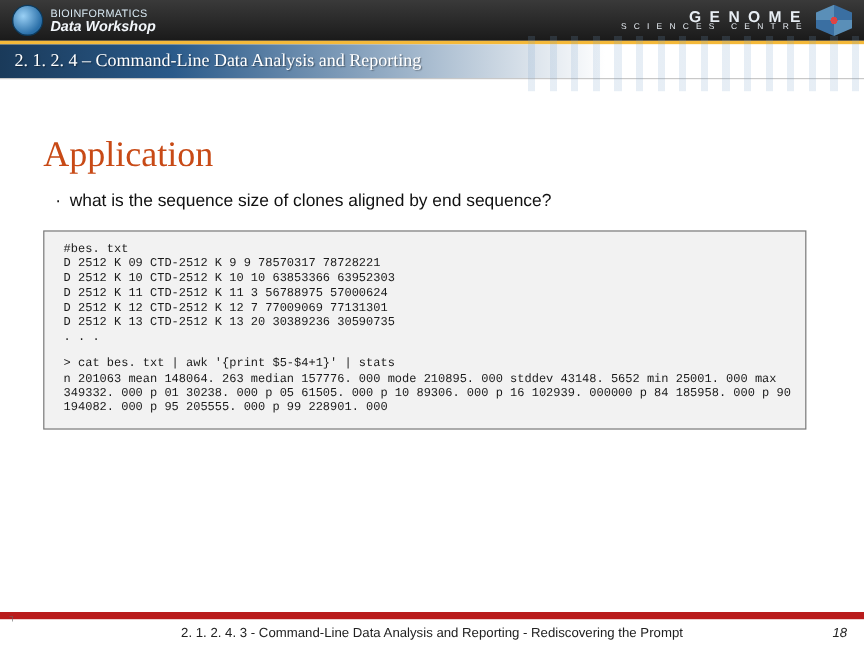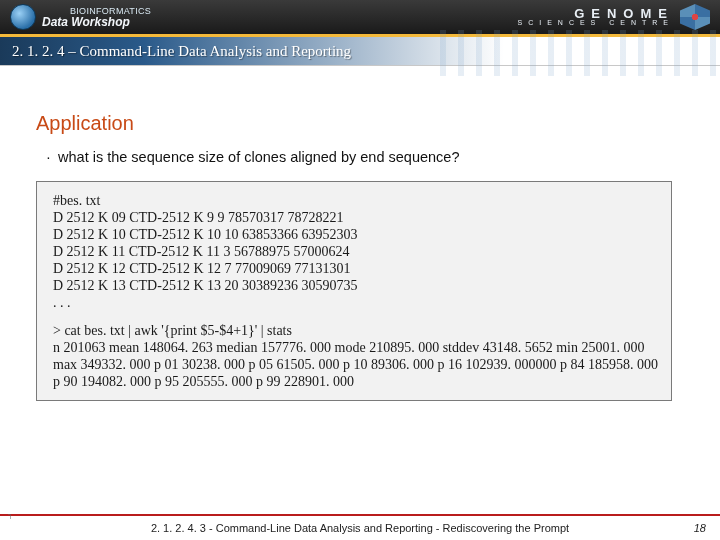--- a/index.html
+++ b/index.html
@@ -18,21 +18,21 @@
     display: flex; align-items: center; justify-content: space-between;
     padding: 0 10px;
   }
   .wk-brand { display: flex; align-items: center; gap: 6px; }
   .wk-logo {
     width: 26px; height: 26px; border-radius: 50%;
     background: radial-gradient(circle at 35% 35%, #9ad0f5, #2a6fa8 70%);
     border: 1px solid #0d3a5c;
   }
   .wk-text { display: flex; flex-direction: column; line-height: 1; }
-  .wk-top { font-size: 9px; color: #d8e8f2; letter-spacing: 0.3px; margin-left: 28px; }
+  .wk-top { font-size: 9px; color: #d8e8f2; letter-spacing: 0.3px; }
   .wk-bot { font-size: 12px; color: #f2f6fa; font-weight: bold; font-style: italic; }
   .gsc { display: flex; align-items: center; gap: 6px; }
   .gsc-text { text-align: right; color: #e8eef4; line-height: 0.9; }
   .gsc-line1 { font-size: 13px; font-weight: bold; letter-spacing: 7px; }
   .gsc-line2 { font-size: 7px; letter-spacing: 6px; }
   .gsc-logo {
     width: 30px; height: 26px;
     background:
       radial-gradient(circle at 50% 50%, #d44 0 3px, transparent 3px),
       conic-gradient(#3a6fa2 0 25%, #5a8fb8 0 50%, #3a6fa2 0 75%, #5a8fb8 0 100%);
@@ -53,43 +53,43 @@
   .stripe-deco {
     position: absolute; right: 0; top: 30px; width: 280px; height: 46px;
     background: repeating-linear-gradient(to right,
       rgba(120,160,200,0.18) 0 6px, transparent 6px 18px);
   }
   .gray-line { height: 1px; background: #c8c8c8; }
   .content {
     position: absolute; left: 36px; top: 112px; right: 30px;
   }
   .app-title {
-    font-family: Liberation Sans, sans-serif;
-    font-size: 20px; color: #c84a16;
+    font-family: Liberation Serif, serif;
+    font-size: 30px; color: #c84a16;
   }
   .bullet-row {
     margin-top: 14px; padding-left: 10px;
     font-size: 14.5px; color: #111;
   }
   .bullet-row .dot { display: inline-block; width: 8px; }
   .code-box {
     margin-top: 16px; width: 636px;
     border: 1px solid #7a7a7a;
     background: #f2f2f2;
     padding: 10px 10px 10px 16px;
   }
   .code-box pre {
-    font-family: Liberation Serif, serif;
-    font-size: 14px; line-height: 1.22;
+    font-family: Liberation Mono, monospace;
+    font-size: 10px; line-height: 1.22;
     white-space: pre-wrap; word-wrap: break-word;
     color: #1a1a1a;
   }
   .footer {
     position: absolute; left: 0; bottom: 0; width: 100%;
-    border-top: 2px solid #b91c1c;
+    border-top: 6px solid #b91c1c;
     text-align: center;
   }
   .footer-inner {
     display: flex; align-items: center; justify-content: center;
     height: 24px; font-size: 11px; color: #222;
     position: relative;
   }
   .page-num {
     position: absolute; right: 14px; font-size: 11px; font-style: italic;
   }

